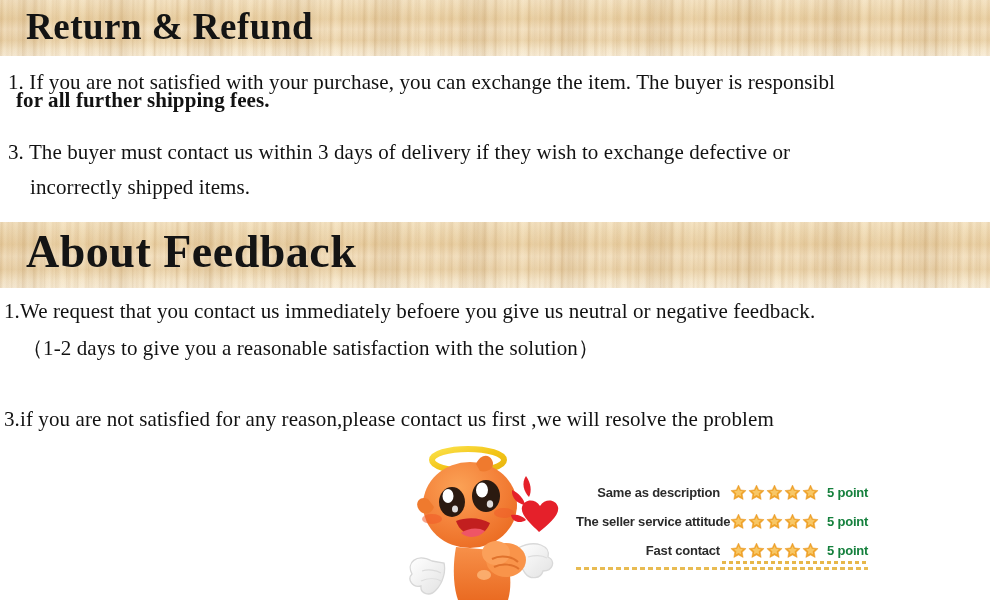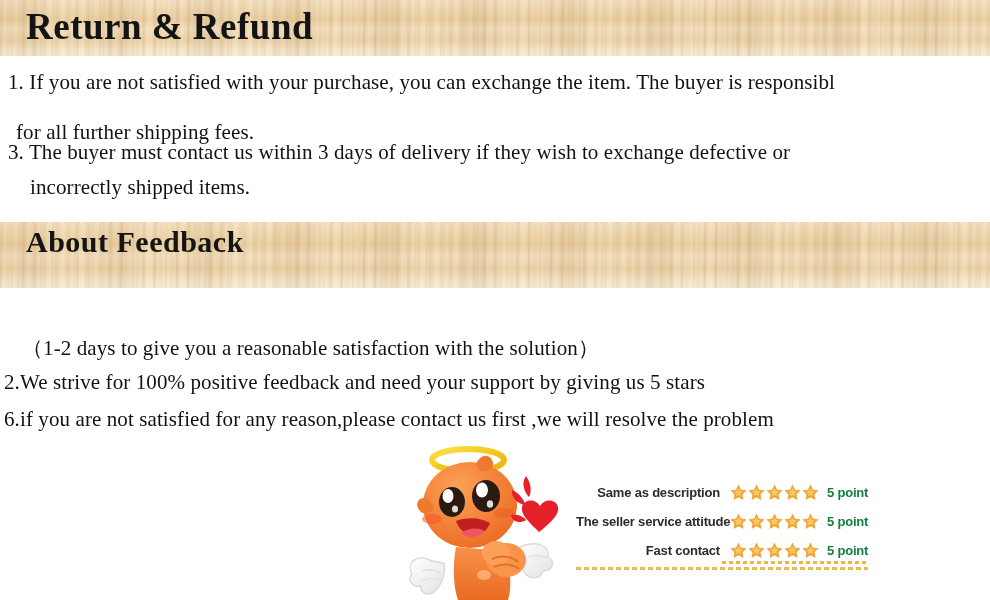--- a/index.html
+++ b/index.html
@@ -55,35 +55,35 @@
   .wood-title{
     position:absolute;
     font-family:"Liberation Serif", serif;
     font-weight:bold;
     color:#141414;
     white-space:nowrap;
     letter-spacing:0.5px;
     z-index:3;
   }
   #title-refund{left:26px;top:5px;font-size:37px;}
-  #title-feedback{left:26px;top:225px;font-size:30px;}
+  #title-feedback{left:26px;top:225px;font-size:46px;}
 
   
   .body-line{
     position:absolute;
     font-family:"Liberation Serif", serif;
     font-size:21px;
     color:#121212;
     white-space:nowrap;
     letter-spacing:0.1px;
   }
 
   
   #refund-l1{left:8px;top:70px;}
-  #refund-l2{left:16px;top:120px;}
+  #refund-l2{left:16px;top:88px;font-weight:bold;}
   #refund-l3{left:8px;top:140px;}
   #refund-l4{left:30px;top:175px;}
 
   
   #fb-l1{left:4px;top:299px;}
   #fb-l2{left:22px;top:334px;}
   #fb-l3{left:4px;top:370px;}
   #fb-l4{left:4px;top:407px;}
   #fb-l5{left:26px;top:443px;}
 
@@ -144,23 +144,23 @@
   <div class="wood-title" id="title-refund">Return &amp; Refund</div>
 
   <div class="body-line" id="refund-l1">1. If you are not satisfied with your purchase, you can exchange the item. The buyer is responsibl</div>
   <div class="body-line" id="refund-l2"> for all further shipping fees.</div>
   <div class="body-line" id="refund-l3">3. The buyer must contact us within 3 days of delivery if they wish to exchange defective or</div>
   <div class="body-line" id="refund-l4">incorrectly shipped items.</div>
 
   <div class="wood" id="banner-feedback"></div>
   <div class="wood-title" id="title-feedback">About Feedback</div>
 
+  <div class="body-line" id="fb-l1">1.We request that you contact us immediately befoere you give us neutral or negative feedback.</div>
   <div class="body-line" id="fb-l2">（1-2 days to give you a reasonable satisfaction with the solution）</div>
-  <div class="body-line" id="fb-l3">2.We strive for 100% positive feedback and need your support by giving us 5 stars</div>
-  <div class="body-line" id="fb-l4">6.if you are not satisfied for any reason,please contact us first ,we will resolve the problem</div>
+  <div class="body-line" id="fb-l4">3.if you are not satisfied for any reason,please contact us first ,we will resolve the problem</div>
 
   <div id="mascot">
     <svg width="190" height="157" viewBox="0 0 190 157" xmlns="http://www.w3.org/2000/svg">
       <defs>
         <radialGradient id="headG" cx="38%" cy="30%" r="78%">
           <stop offset="0%" stop-color="#fba256"></stop>
           <stop offset="55%" stop-color="#f4823a"></stop>
           <stop offset="100%" stop-color="#ea6a20"></stop>
         </radialGradient>
         <linearGradient id="haloG" x1="0" y1="0" x2="1" y2="1">

